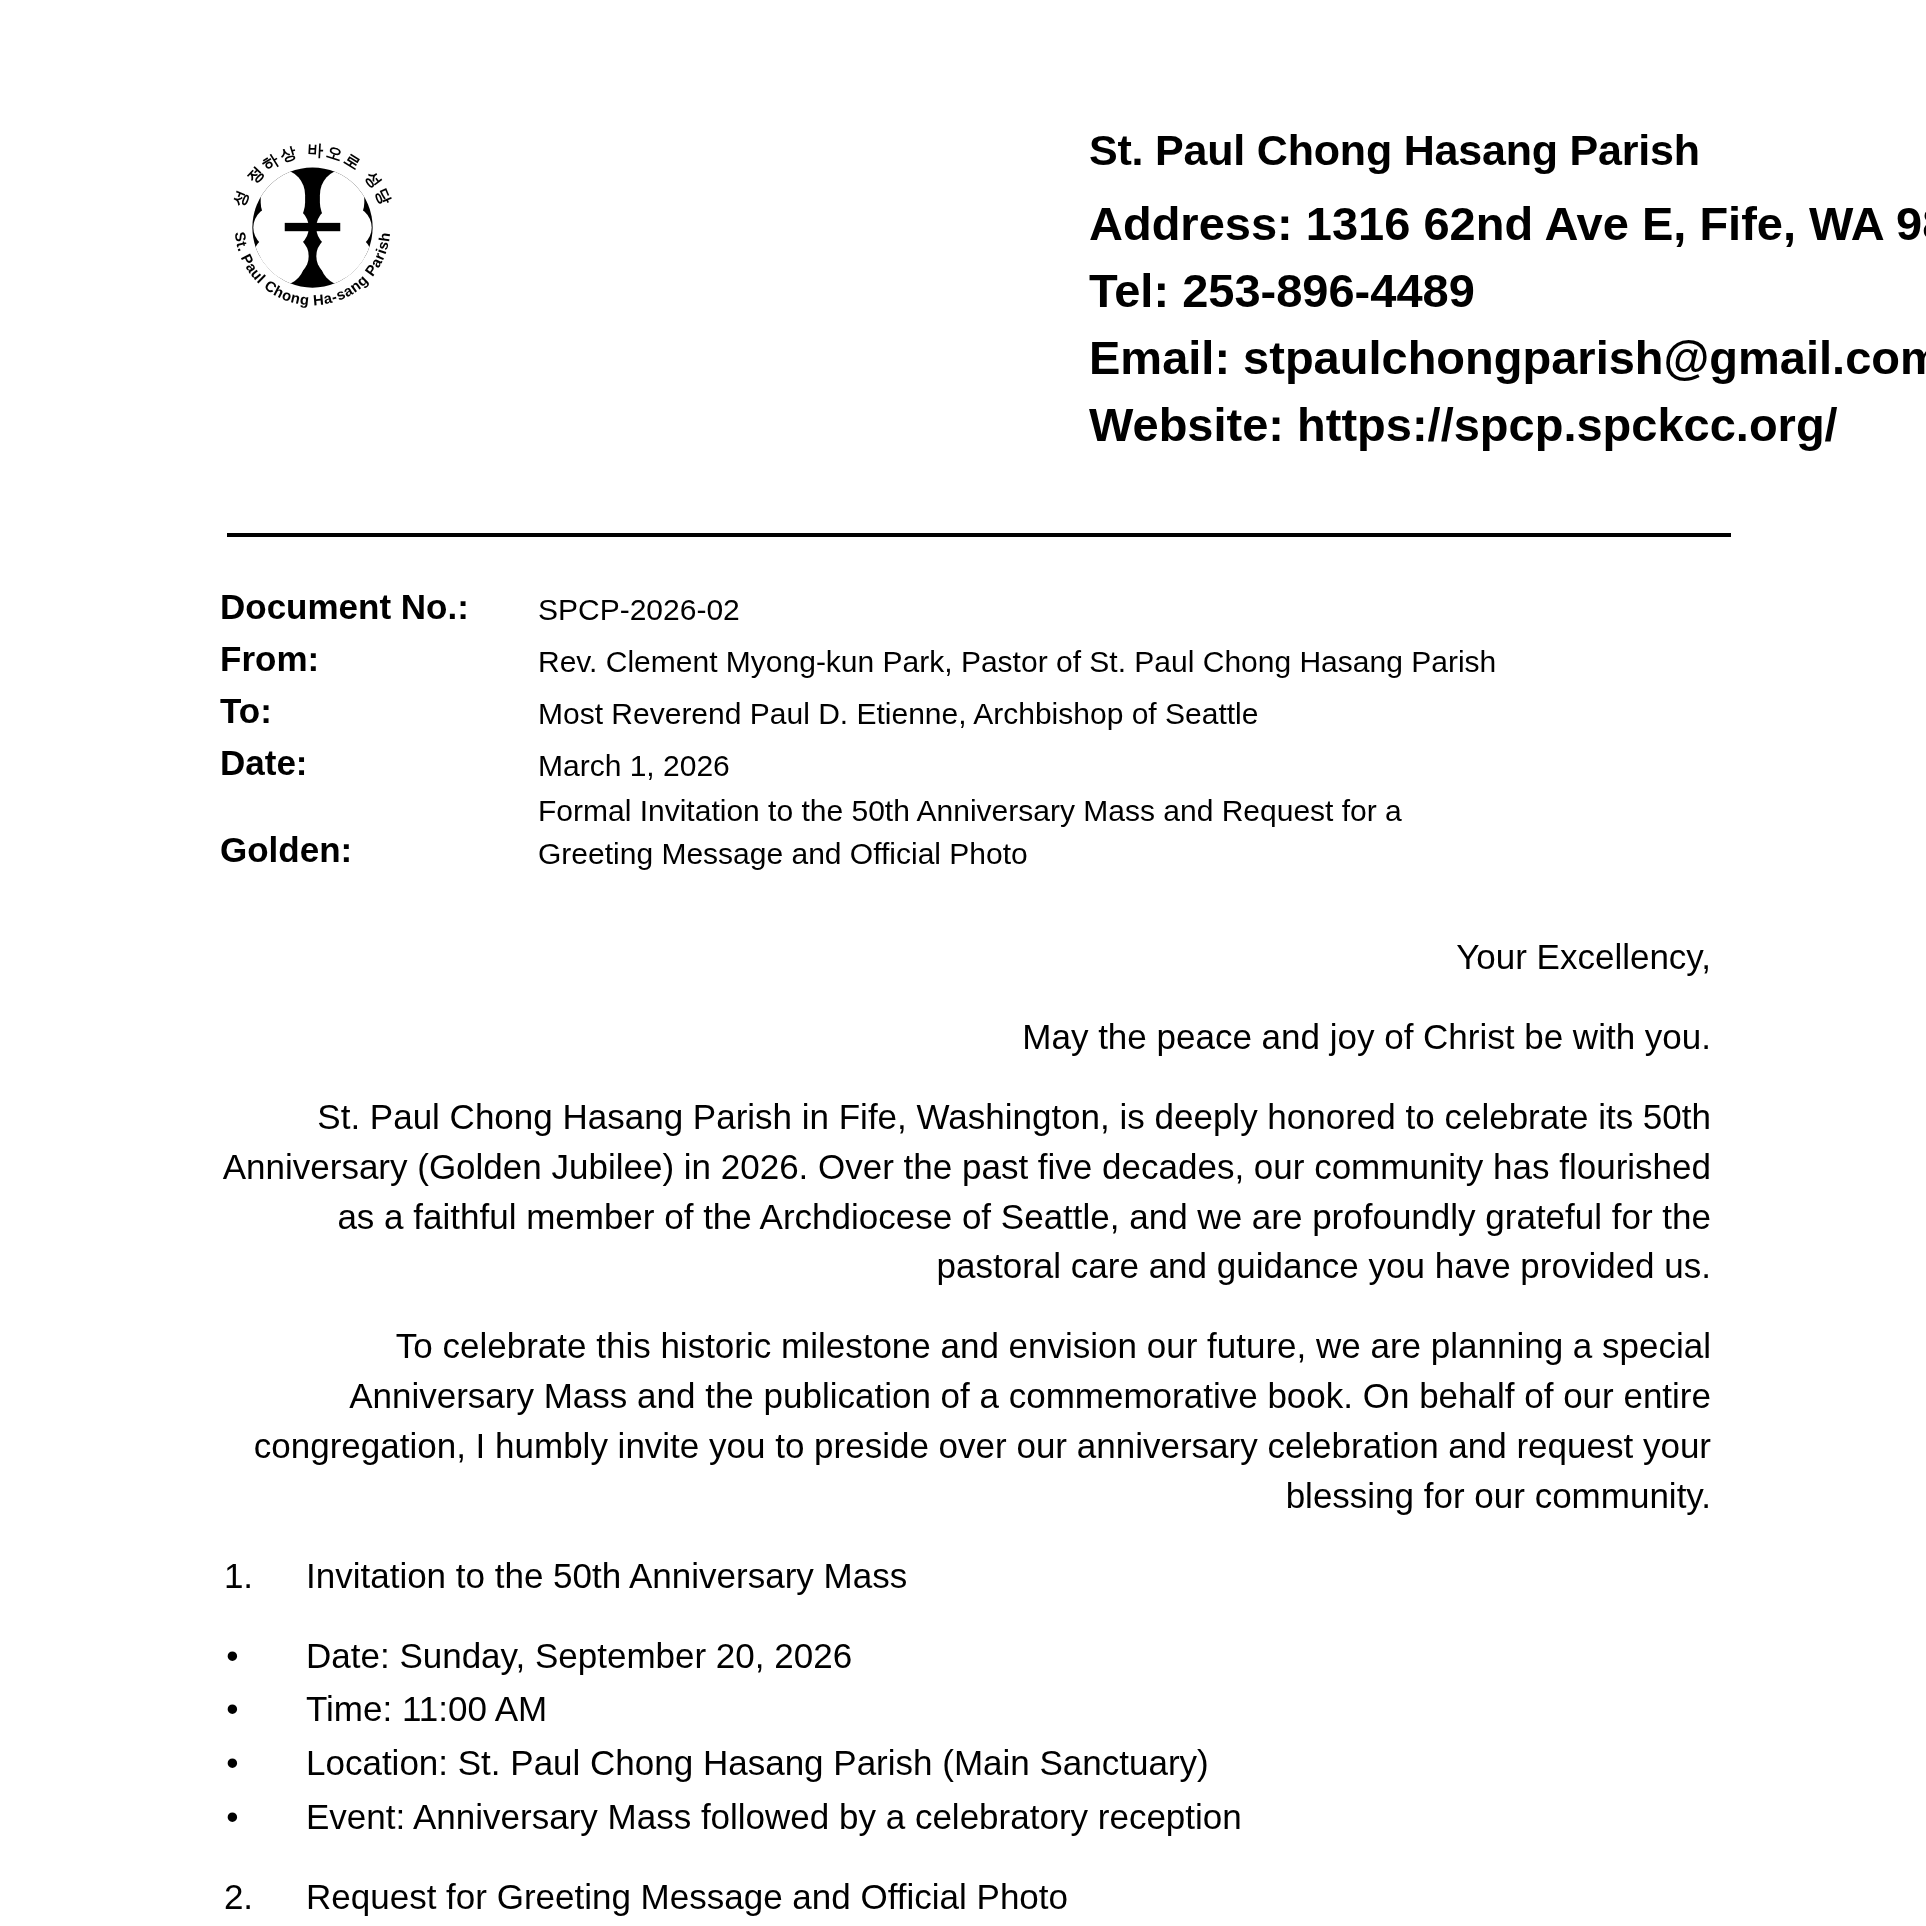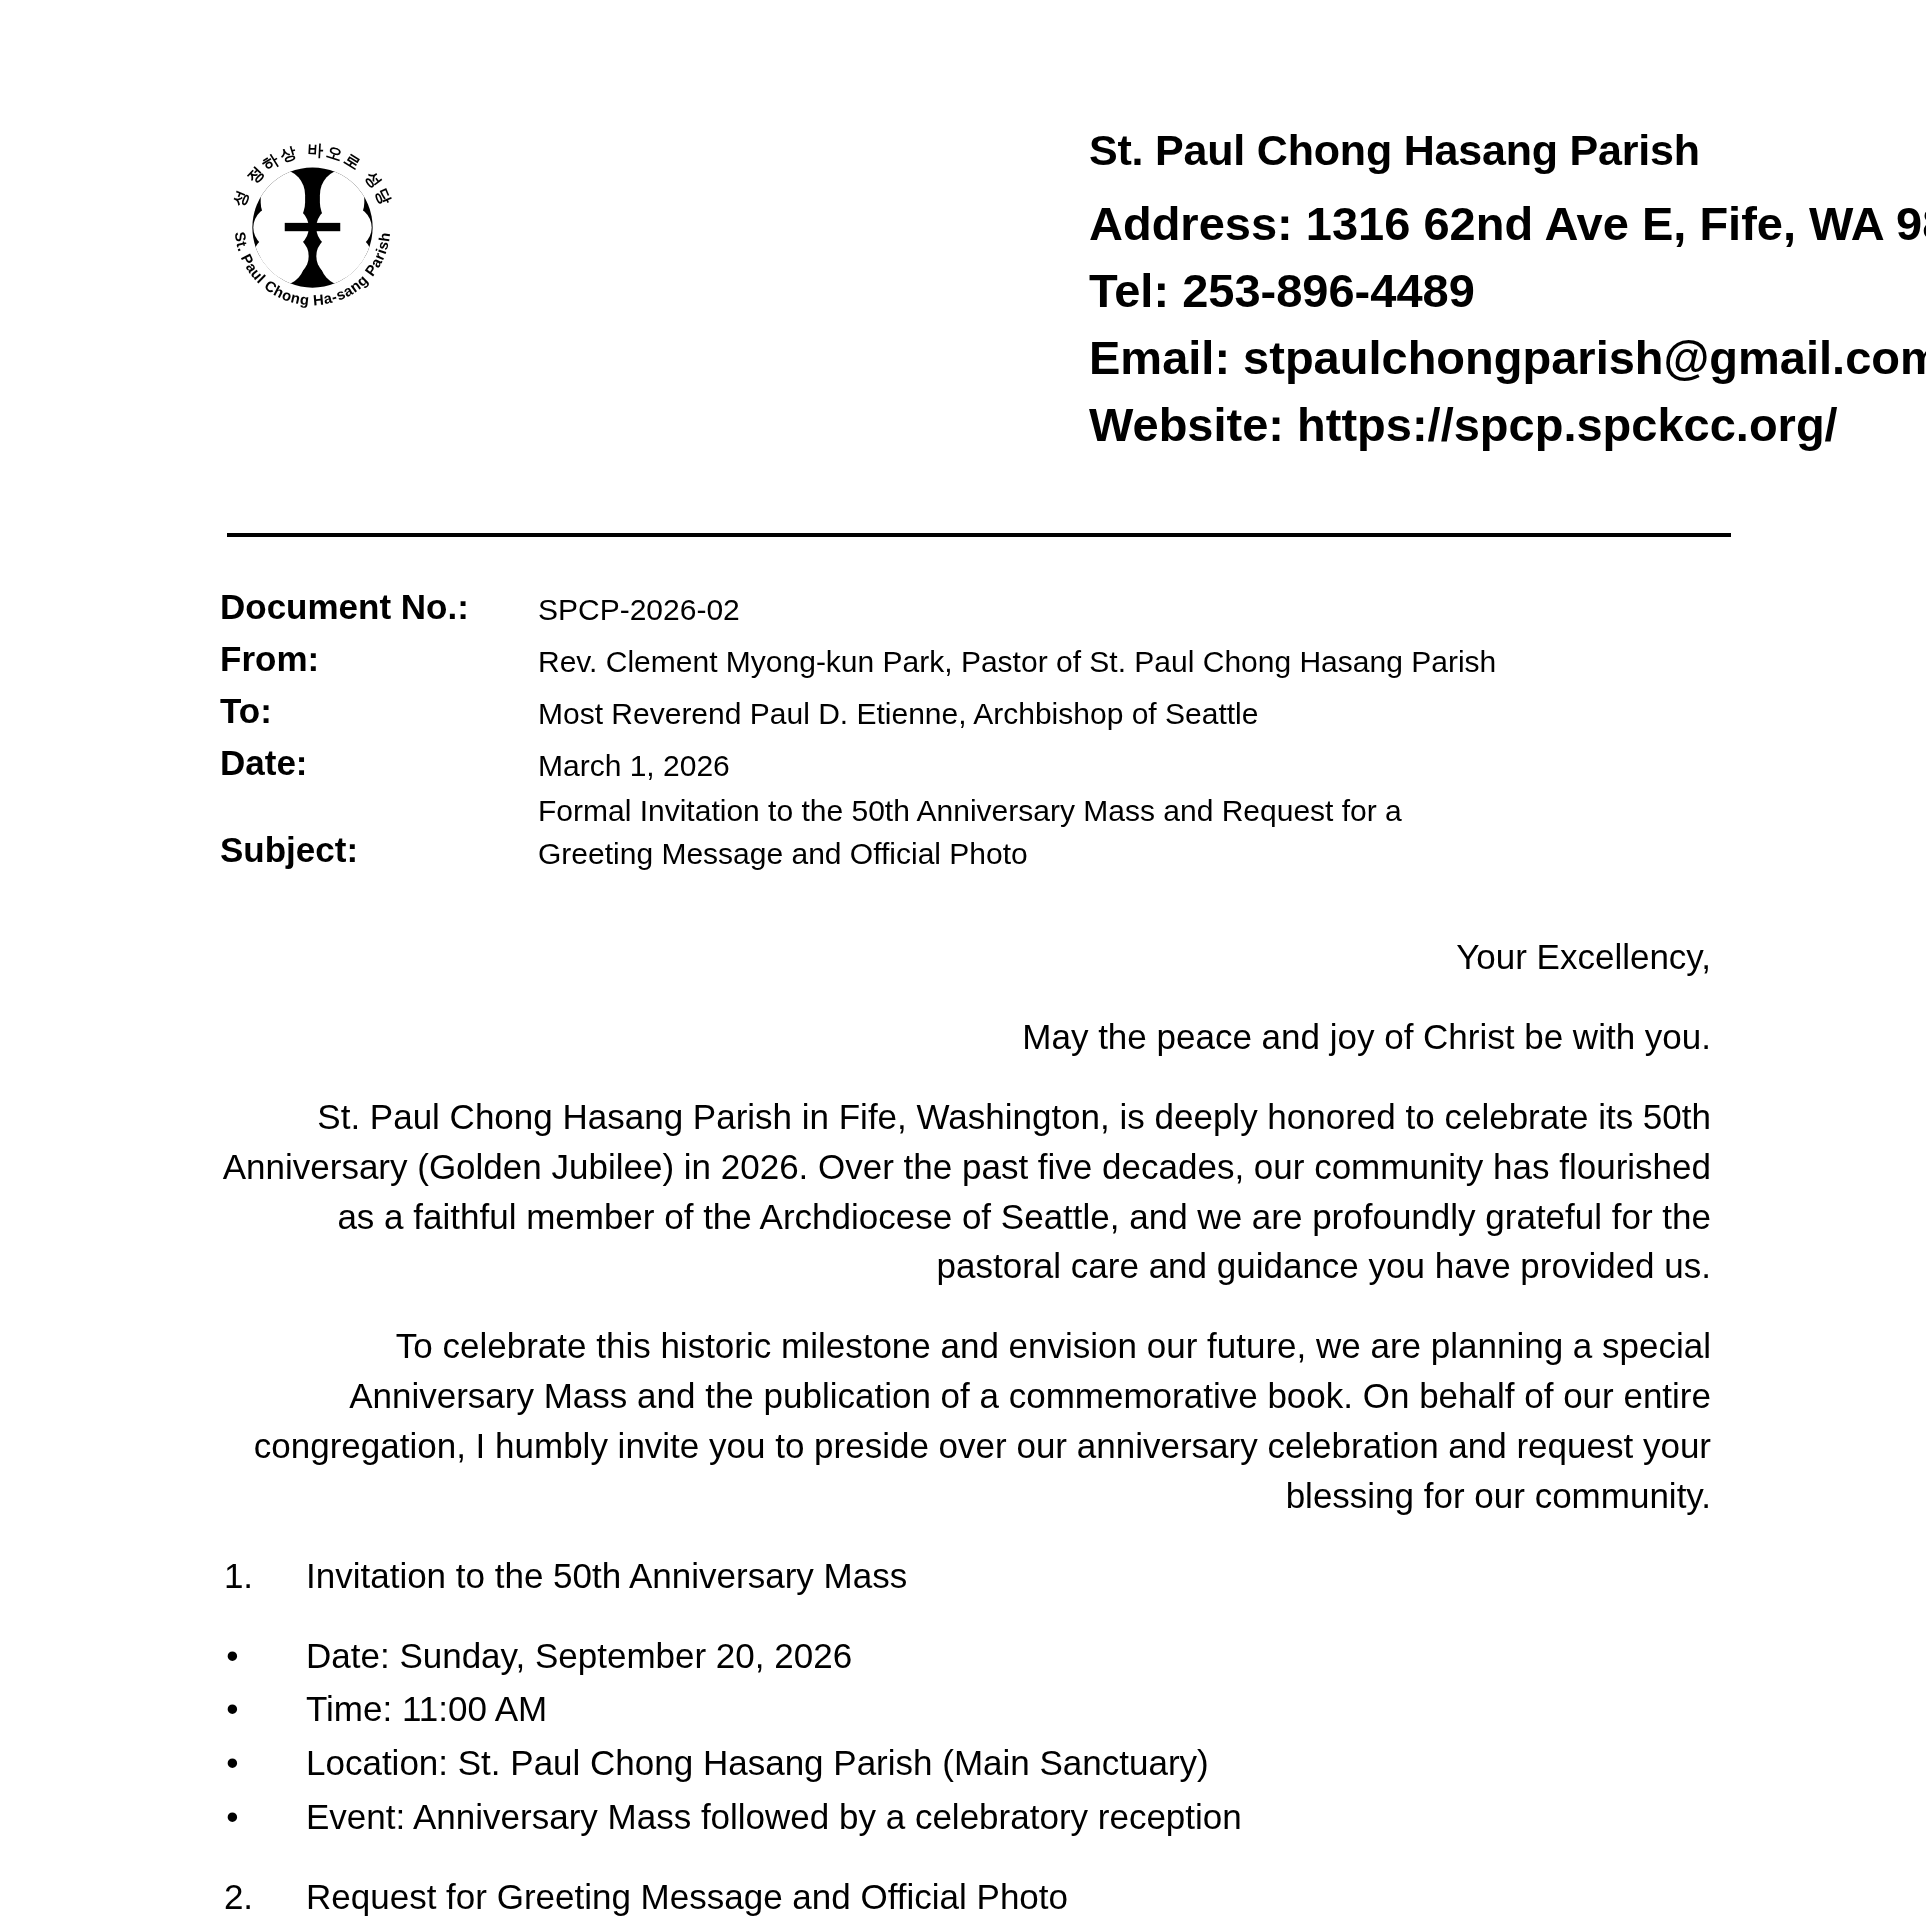--- a/index.html
+++ b/index.html
@@ -230,21 +230,21 @@
       <div class="meta-label">To:</div>
       <div class="meta-value">Most Reverend Paul D. Etienne, Archbishop of Seattle</div>
     </div>
 
     <div class="meta-row">
       <div class="meta-label">Date:</div>
       <div class="meta-value">March 1, 2026</div>
     </div>
 
     <div class="meta-row">
-      <div class="meta-label">Subject:</div>
+      <div class="meta-label">Golden:</div>
       <div class="meta-value">
         <span>Formal Invitation to the 50th Anniversary Mass and Request for a</span>
         <span class="l2">Greeting Message and Official Photo</span>
       </div>
     </div>
   </div>
 
   <div class="body-area">
 
     <p class="para">Your Excellency,</p>

